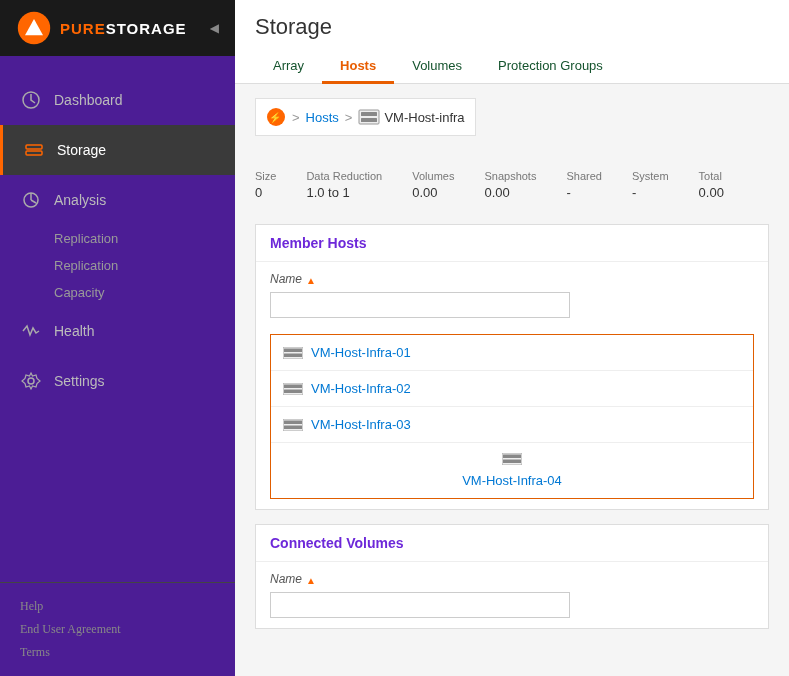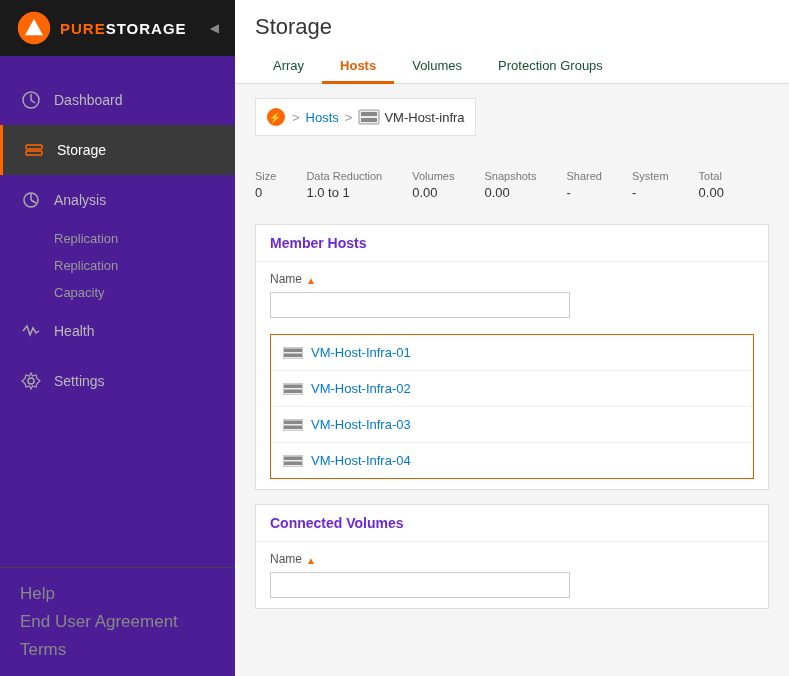--- a/index.html
+++ b/index.html
@@ -68,22 +68,23 @@
     .sidebar-sub-item {
       padding: 6px 0;
       cursor: pointer;
       color: #999;
       font-size: 13px;
     }
 
     .sidebar-footer {
       padding: 12px 20px;
       border-top: 1px solid #444;
-      font-size: 17px;
+      font-size: 12px;
       color: #888;
+      font-family: Liberation Serif, serif;
     }
     .sidebar-footer div { padding: 4px 0; cursor: pointer; }
 
     
     .main {
       flex: 1;
       background: #fff;
       display: flex;
       flex-direction: column;
       height: 676px;
@@ -175,20 +176,21 @@
     }
     .section-body { padding: 10px 14px; }
 
     .col-header {
       display: flex;
       align-items: flex-end;
       gap: 4px;
       font-size: 12px;
       color: #555;
       margin-bottom: 6px;
+      font-style: italic;
     }
     .sort-arrow { color: #ff6600; font-size: 10px; }
 
     .filter-input {
       width: 300px;
       height: 26px;
       border: 1px solid #ccc;
       padding: 2px 6px;
       font-size: 12px;
       background: #fff;
@@ -201,21 +203,21 @@
       margin-top: 16px;
     }
     .host-item {
       display: flex;
       align-items: center;
       gap: 8px;
       padding: 10px 12px;
       border-bottom: 1px solid #eee;
       cursor: pointer;
     }
-    .host-item:last-child { border-bottom: none; }
+    .host-item:last-child { border-bottom: none; flex-direction: column; }
     .host-item-icon {
       width: 20px;
       height: 12px;
       display: flex;
       align-items: center;
     }
     .host-link { color: #0078d4; font-size: 13px; }
   </style>
 </head>
 <body>

